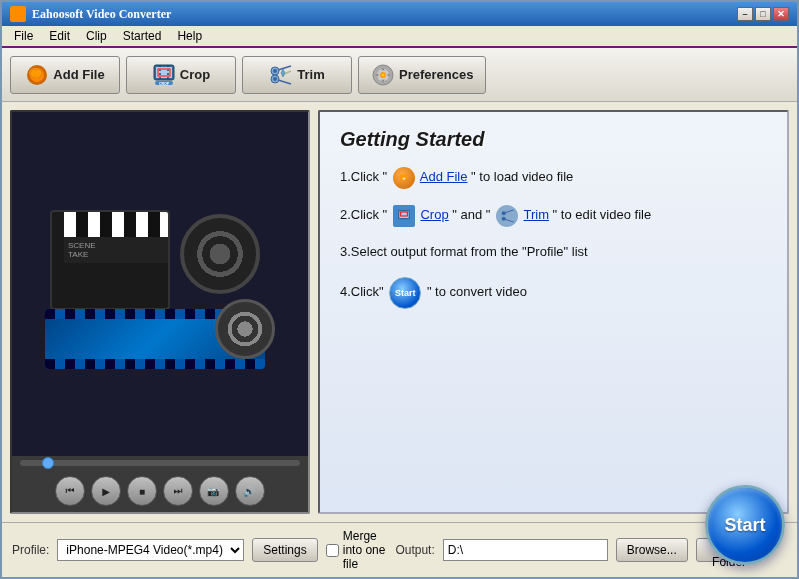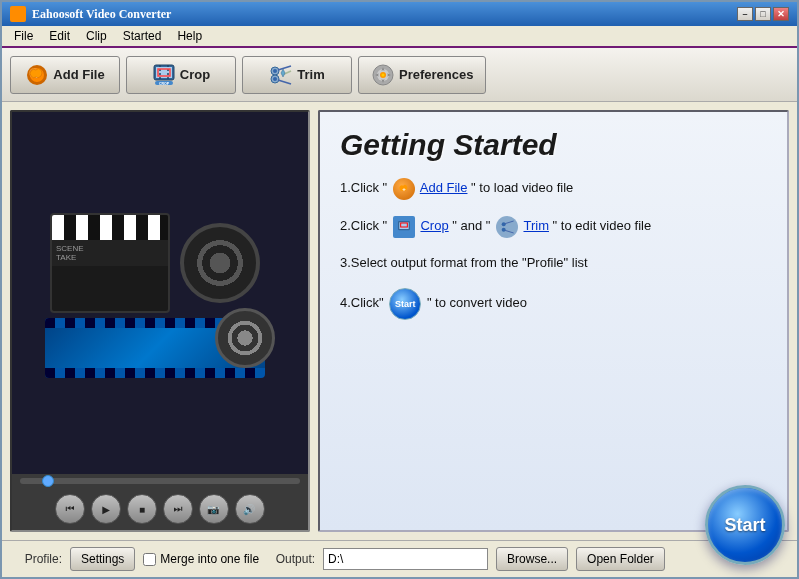--- a/index.html
+++ b/index.html
@@ -135,27 +135,28 @@
     }
     .film-graphic {
       position: relative;
       width: 240px;
       height: 180px;
     }
     
     .clapperboard {
       position: absolute;
       left: 10px;
-      top: 10px;
+      top: 16px;
       width: 120px;
       height: 100px;
       background: #1a1a1a;
       border: 2px solid #333;
       border-radius: 4px;
       overflow: hidden;
+      padding-left: 12px;
     }
     .clapper-stripes {
       height: 25px;
       background: repeating-linear-gradient(
         90deg,
         #fff 0px, #fff 12px,
         #111 12px, #111 24px
       );
     }
     .clapper-body {
@@ -252,21 +253,21 @@
       flex: 1;
       background: linear-gradient(to bottom, #f0f4fa, #dde6f4);
       border: 2px inset #aab;
       border-radius: 2px;
       padding: 16px 20px;
       display: flex;
       flex-direction: column;
       gap: 16px;
     }
     .gs-title {
-      font-size: 30px;
+      font-size: 20px;
       font-weight: 900;
       color: #1a1a1a;
       font-style: italic;
       text-shadow: 1px 1px 2px rgba(255,255,255,0.8);
     }
     .gs-step {
       display: flex;
       align-items: center;
       gap: 6px;
       font-size: 13px;
@@ -523,20 +524,23 @@
           <span class="inline-icon" style="background: radial-gradient(circle at 40% 35%, #88ccff, #0055cc 70%); border-radius:50%; border:1px solid #7ab; width:32px; height:32px; font-size:9px; color:white; font-weight:bold; display:inline-flex; align-items:center; justify-content:center;">Start</span>
           <span>" to convert video</span>
         </span>
       </div>
     </div>
   </div>
 
   <div class="bottom-bar" style="position:relative;">
     <div class="bottom-row">
       <label class="bottom-label">Profile:</label>
+      <select class="profile-select">
+        <option value="iPhone-MPEG4 Video(*.mp4)">iPhone-MPEG4 Video(*.mp4)</option>
+      </select>
       <button class="action-btn">Settings</button>
       <label class="merge-check">
         <input type="checkbox" style="">
         <span>Merge into one file</span>
       </label>
     </div>
     <div class="bottom-row" style="padding-right: 90px;">
       <label class="bottom-label">Output:</label>
       <input type="text" class="output-input" style="flex: 1 1 0%; max-width: 360px;" value="D:\">
       <button class="action-btn">Browse...</button>

